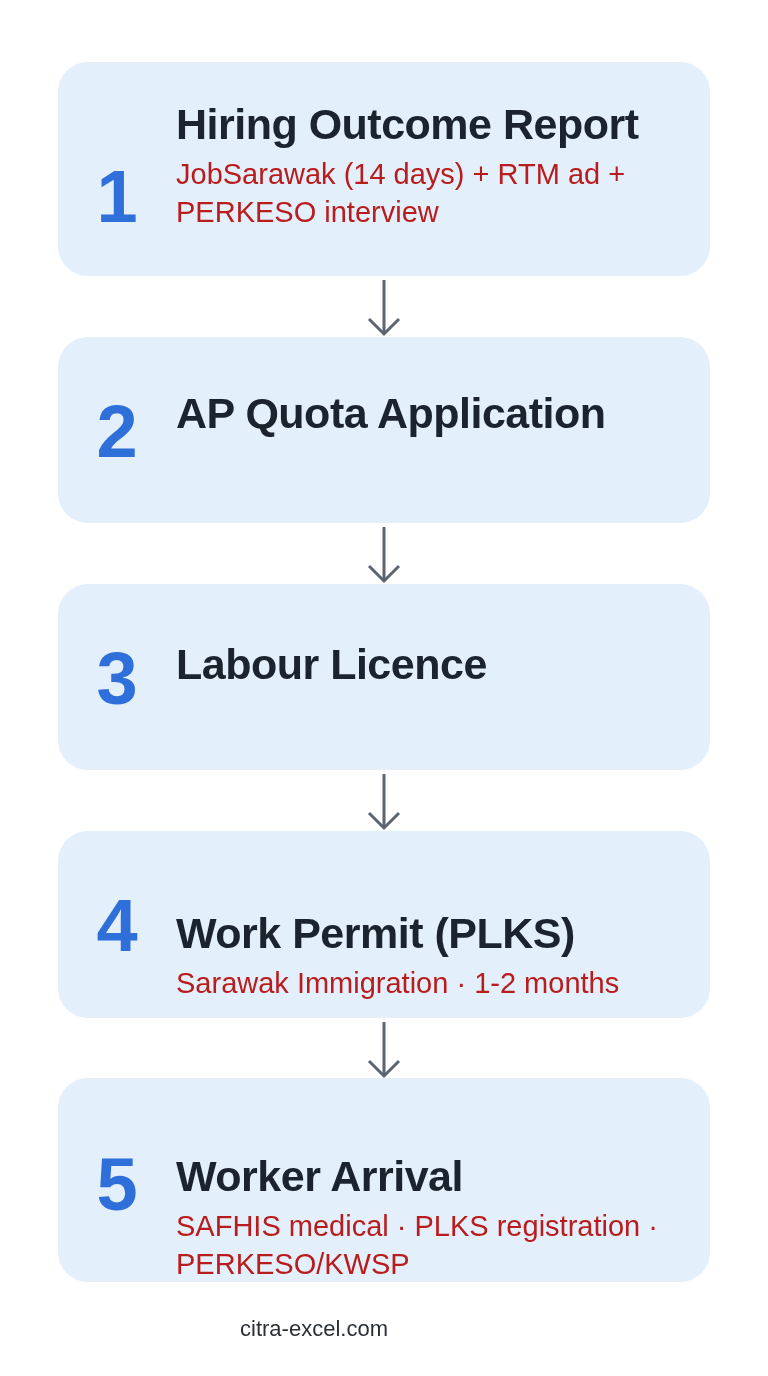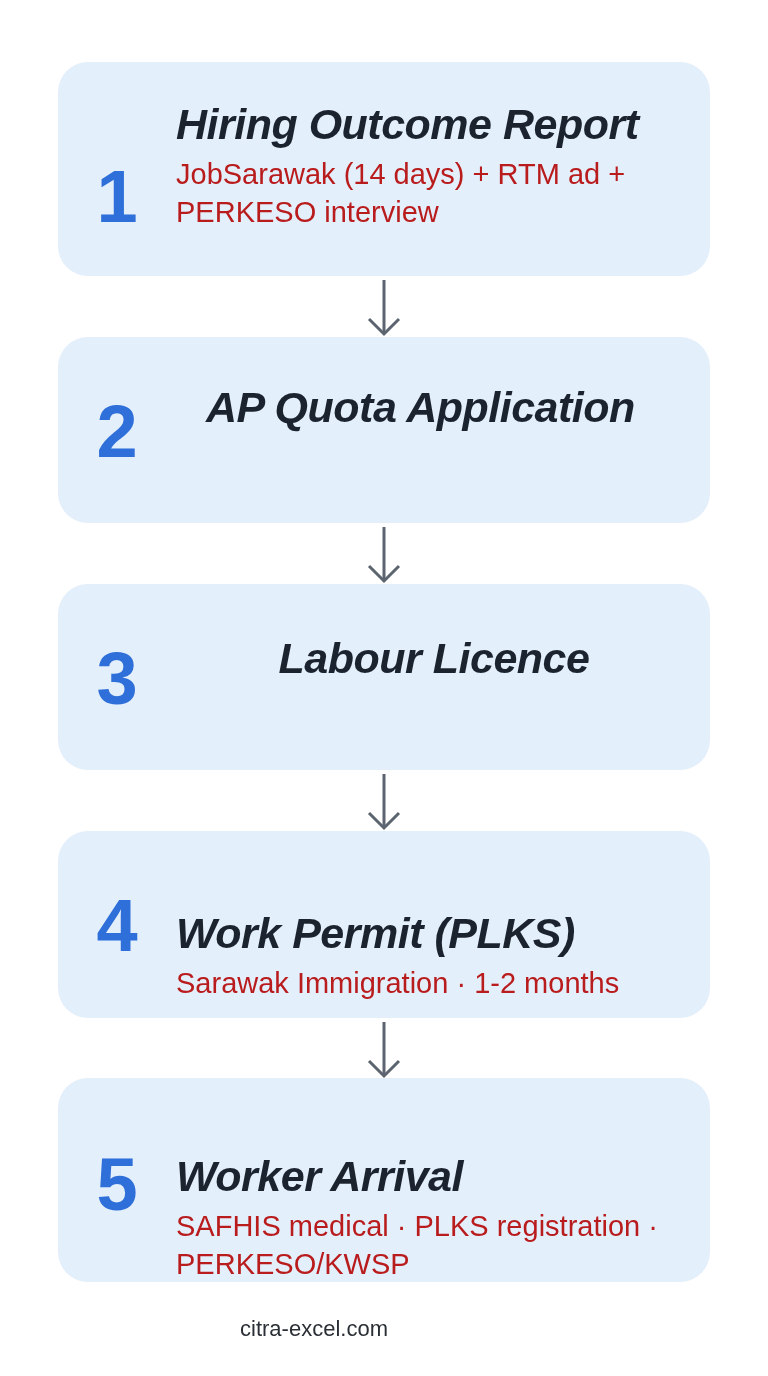--- a/index.html
+++ b/index.html
@@ -37,21 +37,20 @@
       left: 118px;
       right: 18px;
     }
     .step-title {
       font-weight: 700;
       font-size: 43px;
       line-height: 1.15;
       color: #1b232e;
       letter-spacing: -0.5px;
       white-space: nowrap;
-      font-style: italic;
     }
     .step-desc {
       margin-top: 6px;
       font-size: 29px;
       line-height: 38px;
       color: #b91c1c;
     }
     .arrow {
       position: absolute;
       left: 364px;
@@ -80,33 +79,33 @@
     </div>
   </div>
 
   <svg class="arrow" style="top:276px;height:62px;" viewBox="0 0 40 62">
     <line x1="20" y1="4" x2="20" y2="58" stroke="#5c6470" stroke-width="3"></line>
     <polyline points="5,43 20,58 35,43" fill="none" stroke="#5c6470" stroke-width="3"></polyline>
   </svg>
 
   <div class="step" style="top:337px;height:186px;">
     <div class="step-number" style="top:58px;">2</div>
-    <div class="step-body" style="top:46px;margin-left:30px;">
+    <div class="step-body" style="top:52px;">
       <div class="step-title">AP Quota Application</div>
     </div>
   </div>
 
   <svg class="arrow" style="top:523px;height:62px;" viewBox="0 0 40 62">
     <line x1="20" y1="4" x2="20" y2="58" stroke="#5c6470" stroke-width="3"></line>
     <polyline points="5,43 20,58 35,43" fill="none" stroke="#5c6470" stroke-width="3"></polyline>
   </svg>
 
   <div class="step" style="top:584px;height:186px;">
     <div class="step-number" style="top:58px;">3</div>
-    <div class="step-body" style="top:50px;text-align:center;">
+    <div class="step-body" style="top:56px;">
       <div class="step-title">Labour Licence</div>
     </div>
   </div>
 
   <svg class="arrow" style="top:770px;height:62px;" viewBox="0 0 40 62">
     <line x1="20" y1="4" x2="20" y2="58" stroke="#5c6470" stroke-width="3"></line>
     <polyline points="5,43 20,58 35,43" fill="none" stroke="#5c6470" stroke-width="3"></polyline>
   </svg>
 
   <div class="step" style="top:831px;height:187px;">

